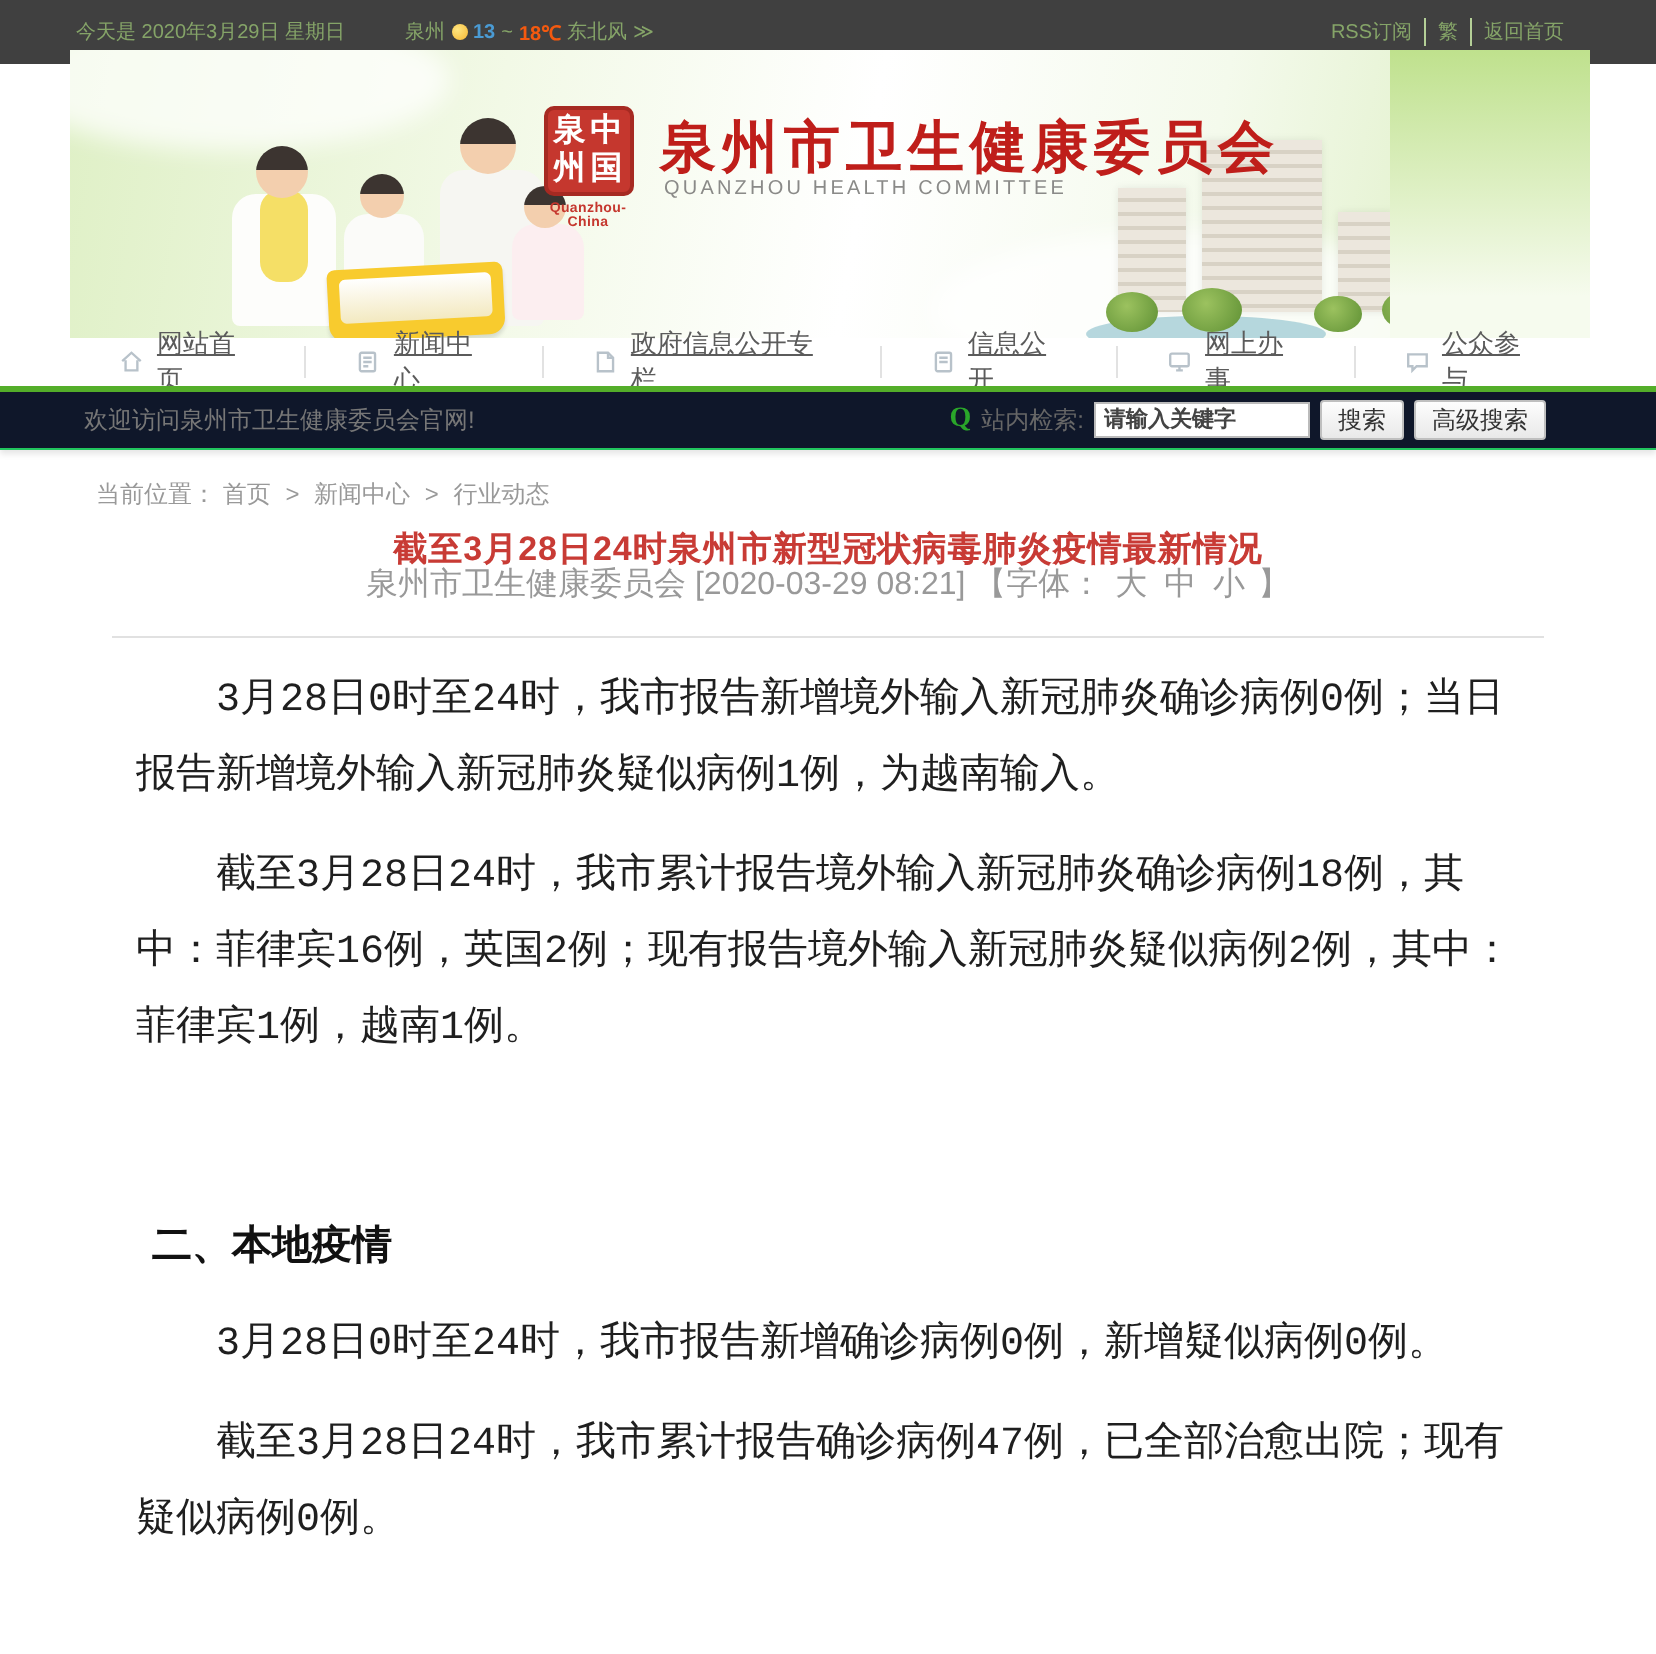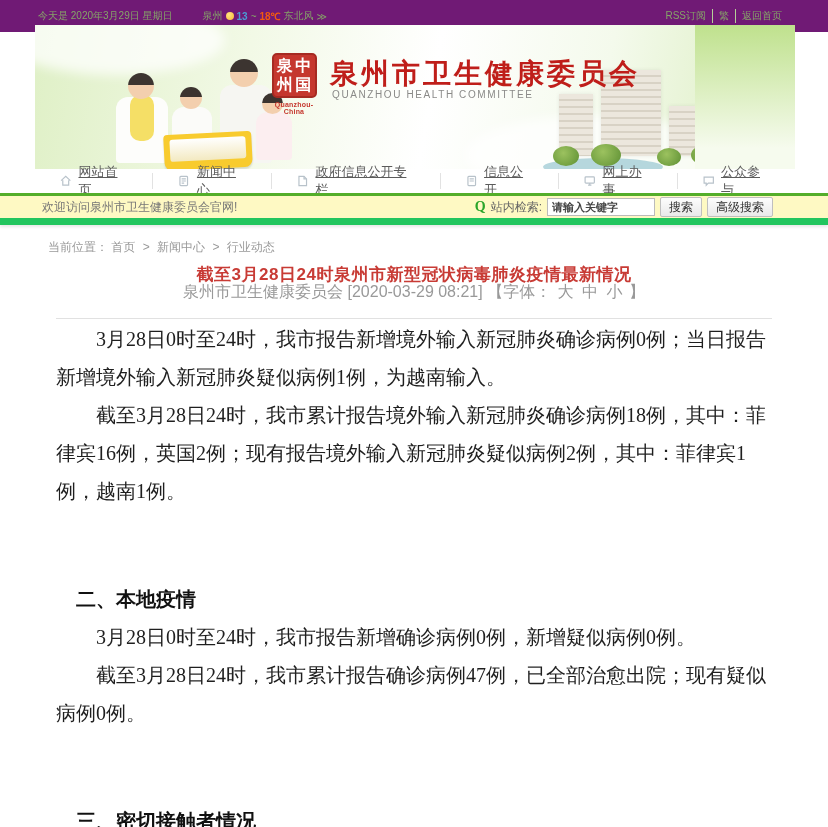--- a/index.html
+++ b/index.html
@@ -1,21 +1,21 @@
 <!DOCTYPE html>
 <html><head>
 <meta charset="utf-8">
 <style>
   * { margin:0; padding:0; box-sizing:border-box; }
   html,body { background:#fff; }
   #page { position:relative; width:828px; height:827px; background:#fff; overflow:hidden;
           font-family:"Liberation Sans", sans-serif; }
 
   
-  .topbar { position:absolute; top:0; left:0; width:828px; height:32px; background:#701a75;
+  .topbar { position:absolute; top:0; left:0; width:828px; height:32px; background:#404040;
             display:flex; align-items:center; justify-content:space-between;
             padding:0 40px 0 38px; font-size:10px; color:#85a468; }
   .topbar-left { display:flex; align-items:center; gap:6px; white-space:nowrap; }
   .weather-group { display:flex; align-items:center; gap:3px; margin-left:24px; }
   .sun-icon { width:8px; height:8px; border-radius:50%;
               background:radial-gradient(circle at 35% 35%, #ffe680, #f7b733); display:inline-block; }
   .temp-low { color:#4a9bd4; font-weight:bold; }
   .temp-high { color:#f4590f; font-weight:bold; }
   .topbar-right { display:flex; align-items:center; white-space:nowrap; }
   .topbar-right span.lnk { padding:0 6px; cursor:pointer; }
@@ -75,22 +75,22 @@
 
   
   .nav { position:absolute; top:169px; left:35px; width:760px; height:24px; background:#fff;
          display:flex; align-items:center; font-size:13px; color:#5b5b5b;text-decoration:underline; }
   .nav-item { display:flex; align-items:center; gap:6px; padding:0 24px; cursor:pointer; height:16px; }
   .nav-item + .nav-item { border-left:1px solid #e2e2e2; }
   .nav-item svg { stroke:#b8c2ca; fill:none; stroke-width:1.4; }
   .green-line { position:absolute; top:193px; left:0; width:828px; height:3px; background:#54ae2a; }
 
   
-  .infobar { position:absolute; top:196px; left:0; width:828px; height:29px; background:#fef9c3;
-             border-bottom:7px solid #22c55e; box-shadow:0 2px 3px rgba(0,0,0,.10);
+  .infobar { position:absolute; top:196px; left:0; width:828px; height:29px; background:#0f172a;
+             border-bottom:1px solid #22c55e; box-shadow:0 2px 3px rgba(0,0,0,.10);
              display:flex; align-items:center; padding:0 55px 0 42px; font-size:12px; color:#777; }
   .search-group { margin-left:auto; display:flex; align-items:center; gap:5px; }
   .q-icon { color:#2aa52a; font-weight:bold; font-size:14px; font-family:"Liberation Serif", serif; }
   .search-label { color:#666; }
   .search-input { width:108px; height:18px; border:1px solid #bbb; font-size:11px; padding:0 4px;
                   font-weight:bold; color:#333; }
   .search-input::placeholder { color:#444; font-weight:bold; }
   .btn { height:20px; padding:0 8px; font-size:12px; color:#333; background:linear-gradient(#fdfdfd,#e9e9e9);
          border:1px solid #bfbfbf; border-radius:2px; cursor:pointer; }
 
@@ -105,21 +105,21 @@
   .article-meta { position:absolute; top:282px; left:0; width:828px; text-align:center;
                   font-size:16px; color:#999; }
   .article-meta .fsz { cursor:pointer; padding:0 2px; }
   .article-divider { position:absolute; top:318px; left:56px; width:716px; border-top:1px solid #e1e1e1; }
   .article-body { position:absolute; top:320px; left:56px; width:716px;
                   font-size:20px; line-height:38px; color:#1f1f1f;
                   font-family:"Liberation Serif", serif; }
   .sec-heading { font-size:20px; font-weight:bold; text-indent:1em; margin-top:30px;
                  font-family:"Liberation Sans", sans-serif; color:#111; }
   .sec-heading.later { margin-top:70px; }
-  .article-body p { text-indent:2em; margin:0; }
+  .article-body p { text-indent:2em; margin:12px;font-family:Liberation Mono, monospace; }
 </style>
 </head>
 <body>
 
 <div id="page">
 
   <div class="topbar">
     <div class="topbar-left">
       <span>今天是 2020年3月29日 星期日</span>
       <span class="weather-group">

